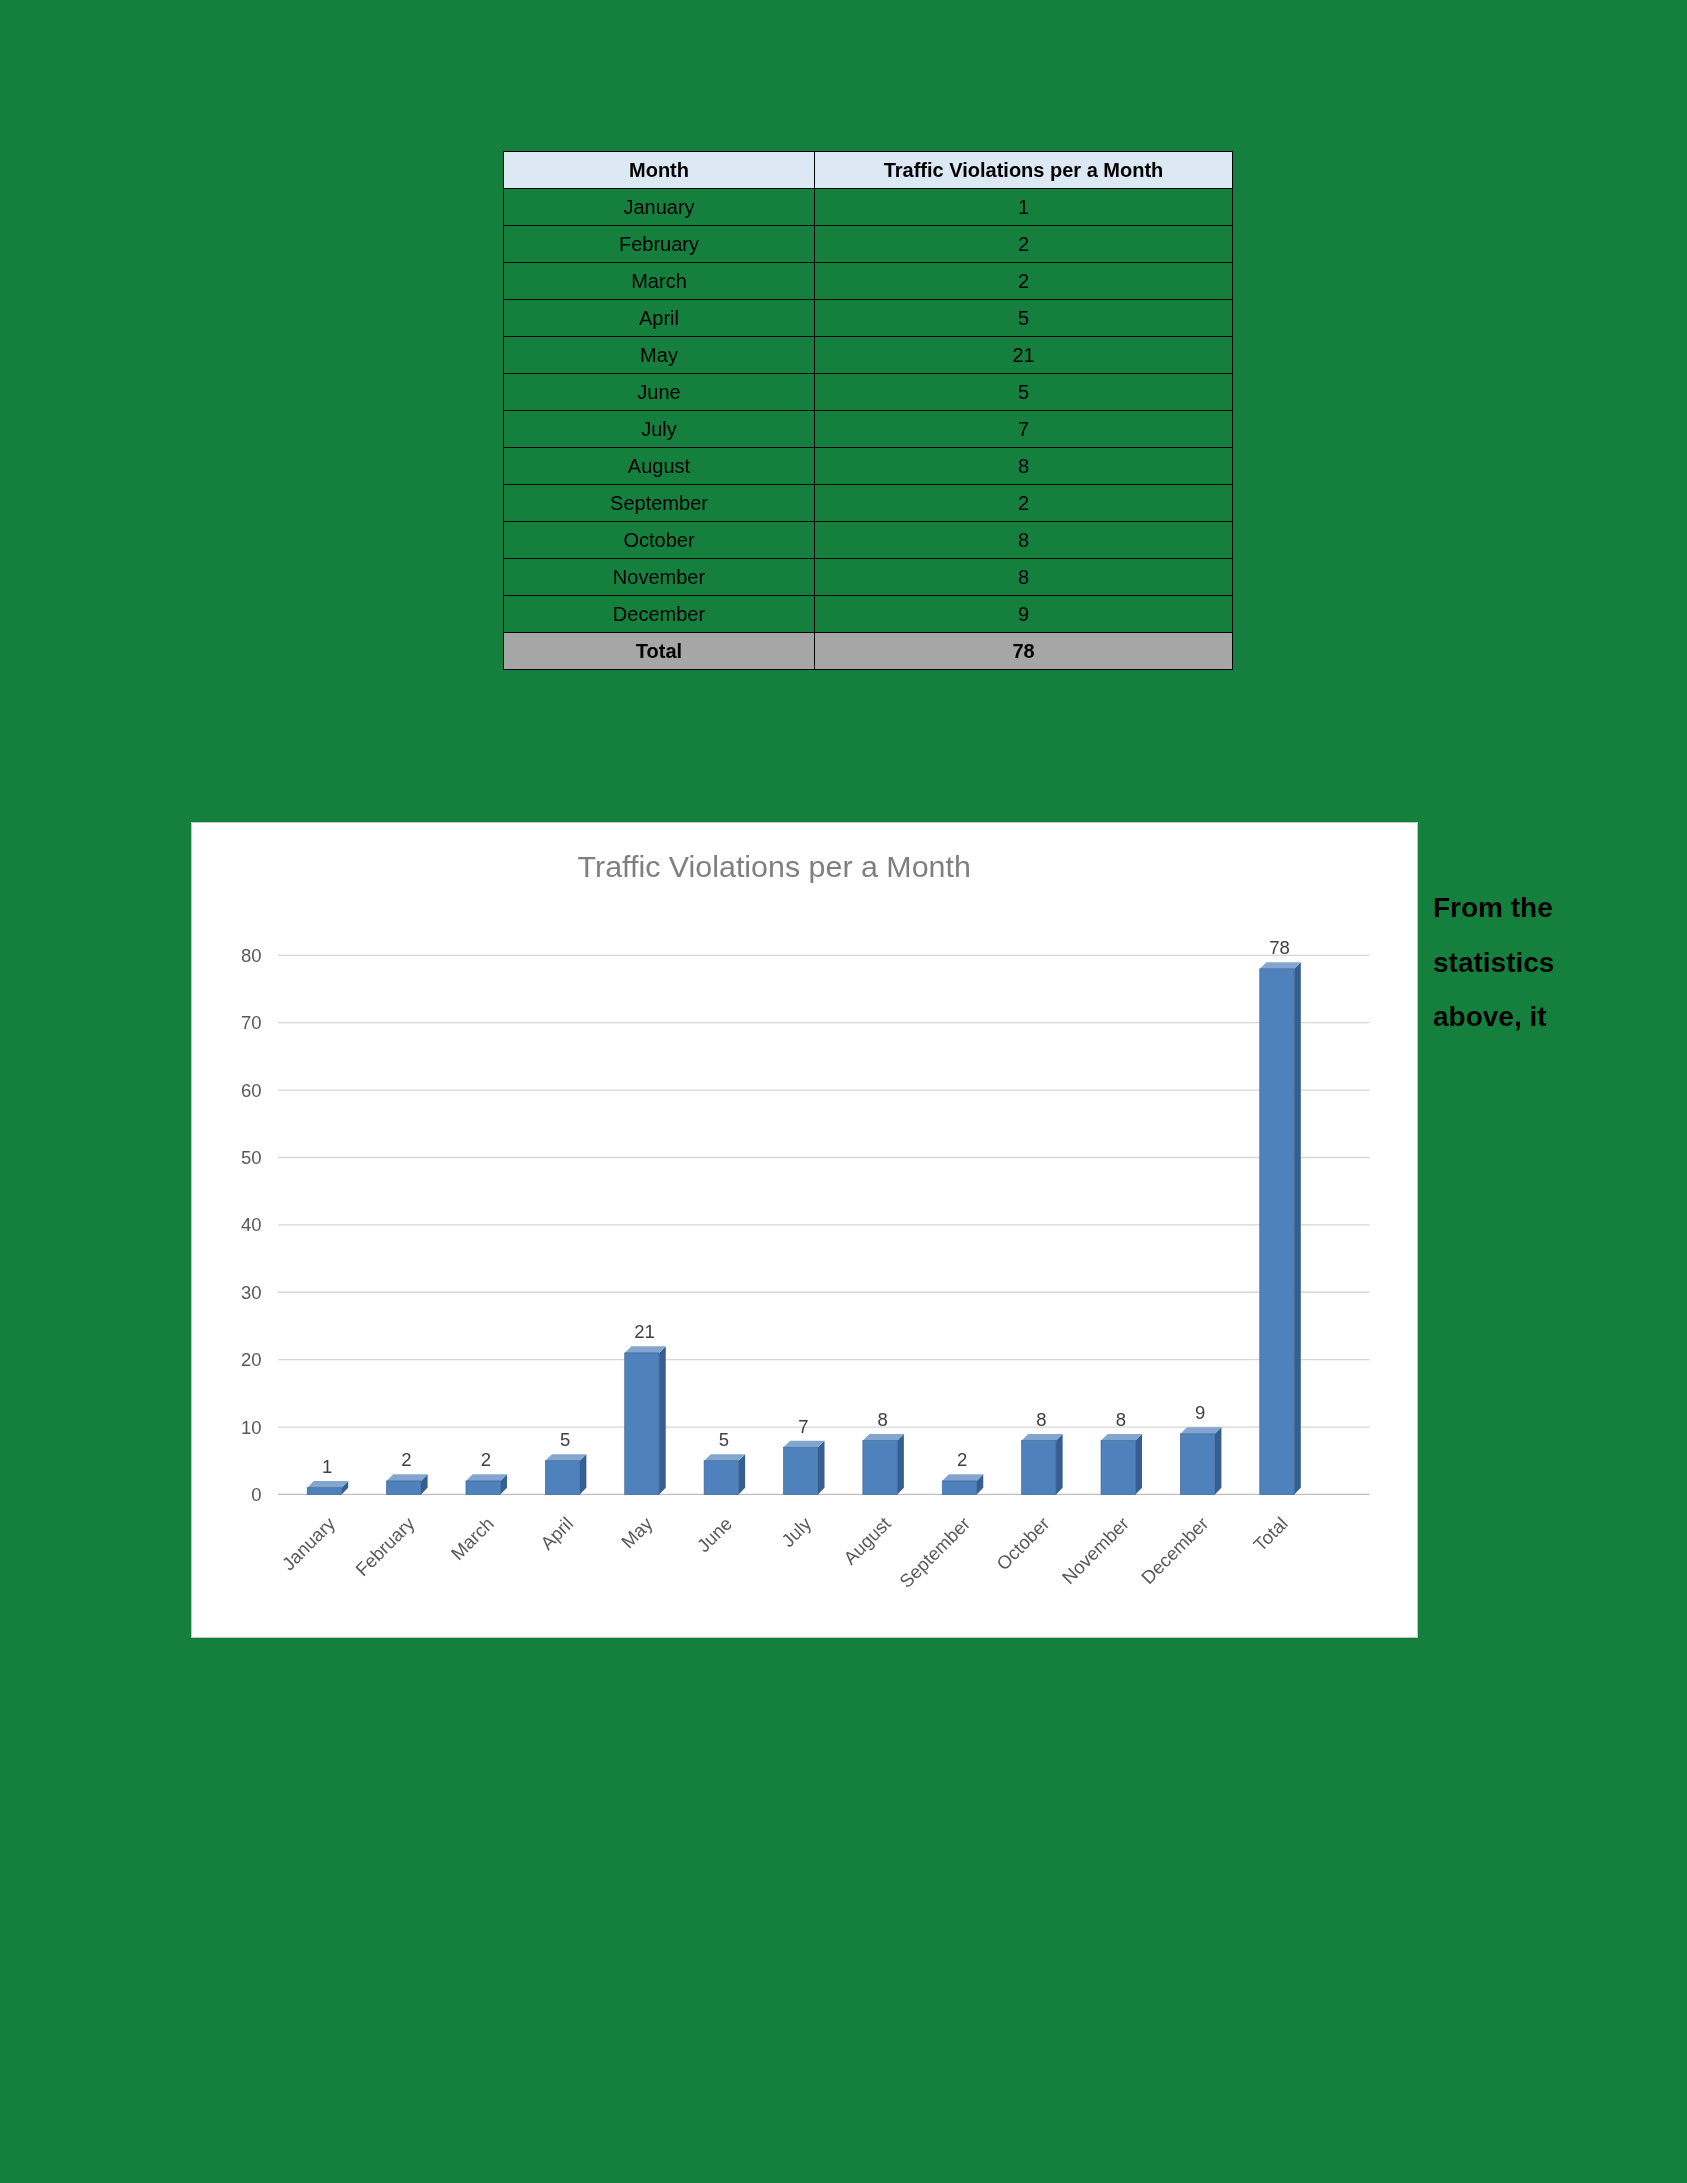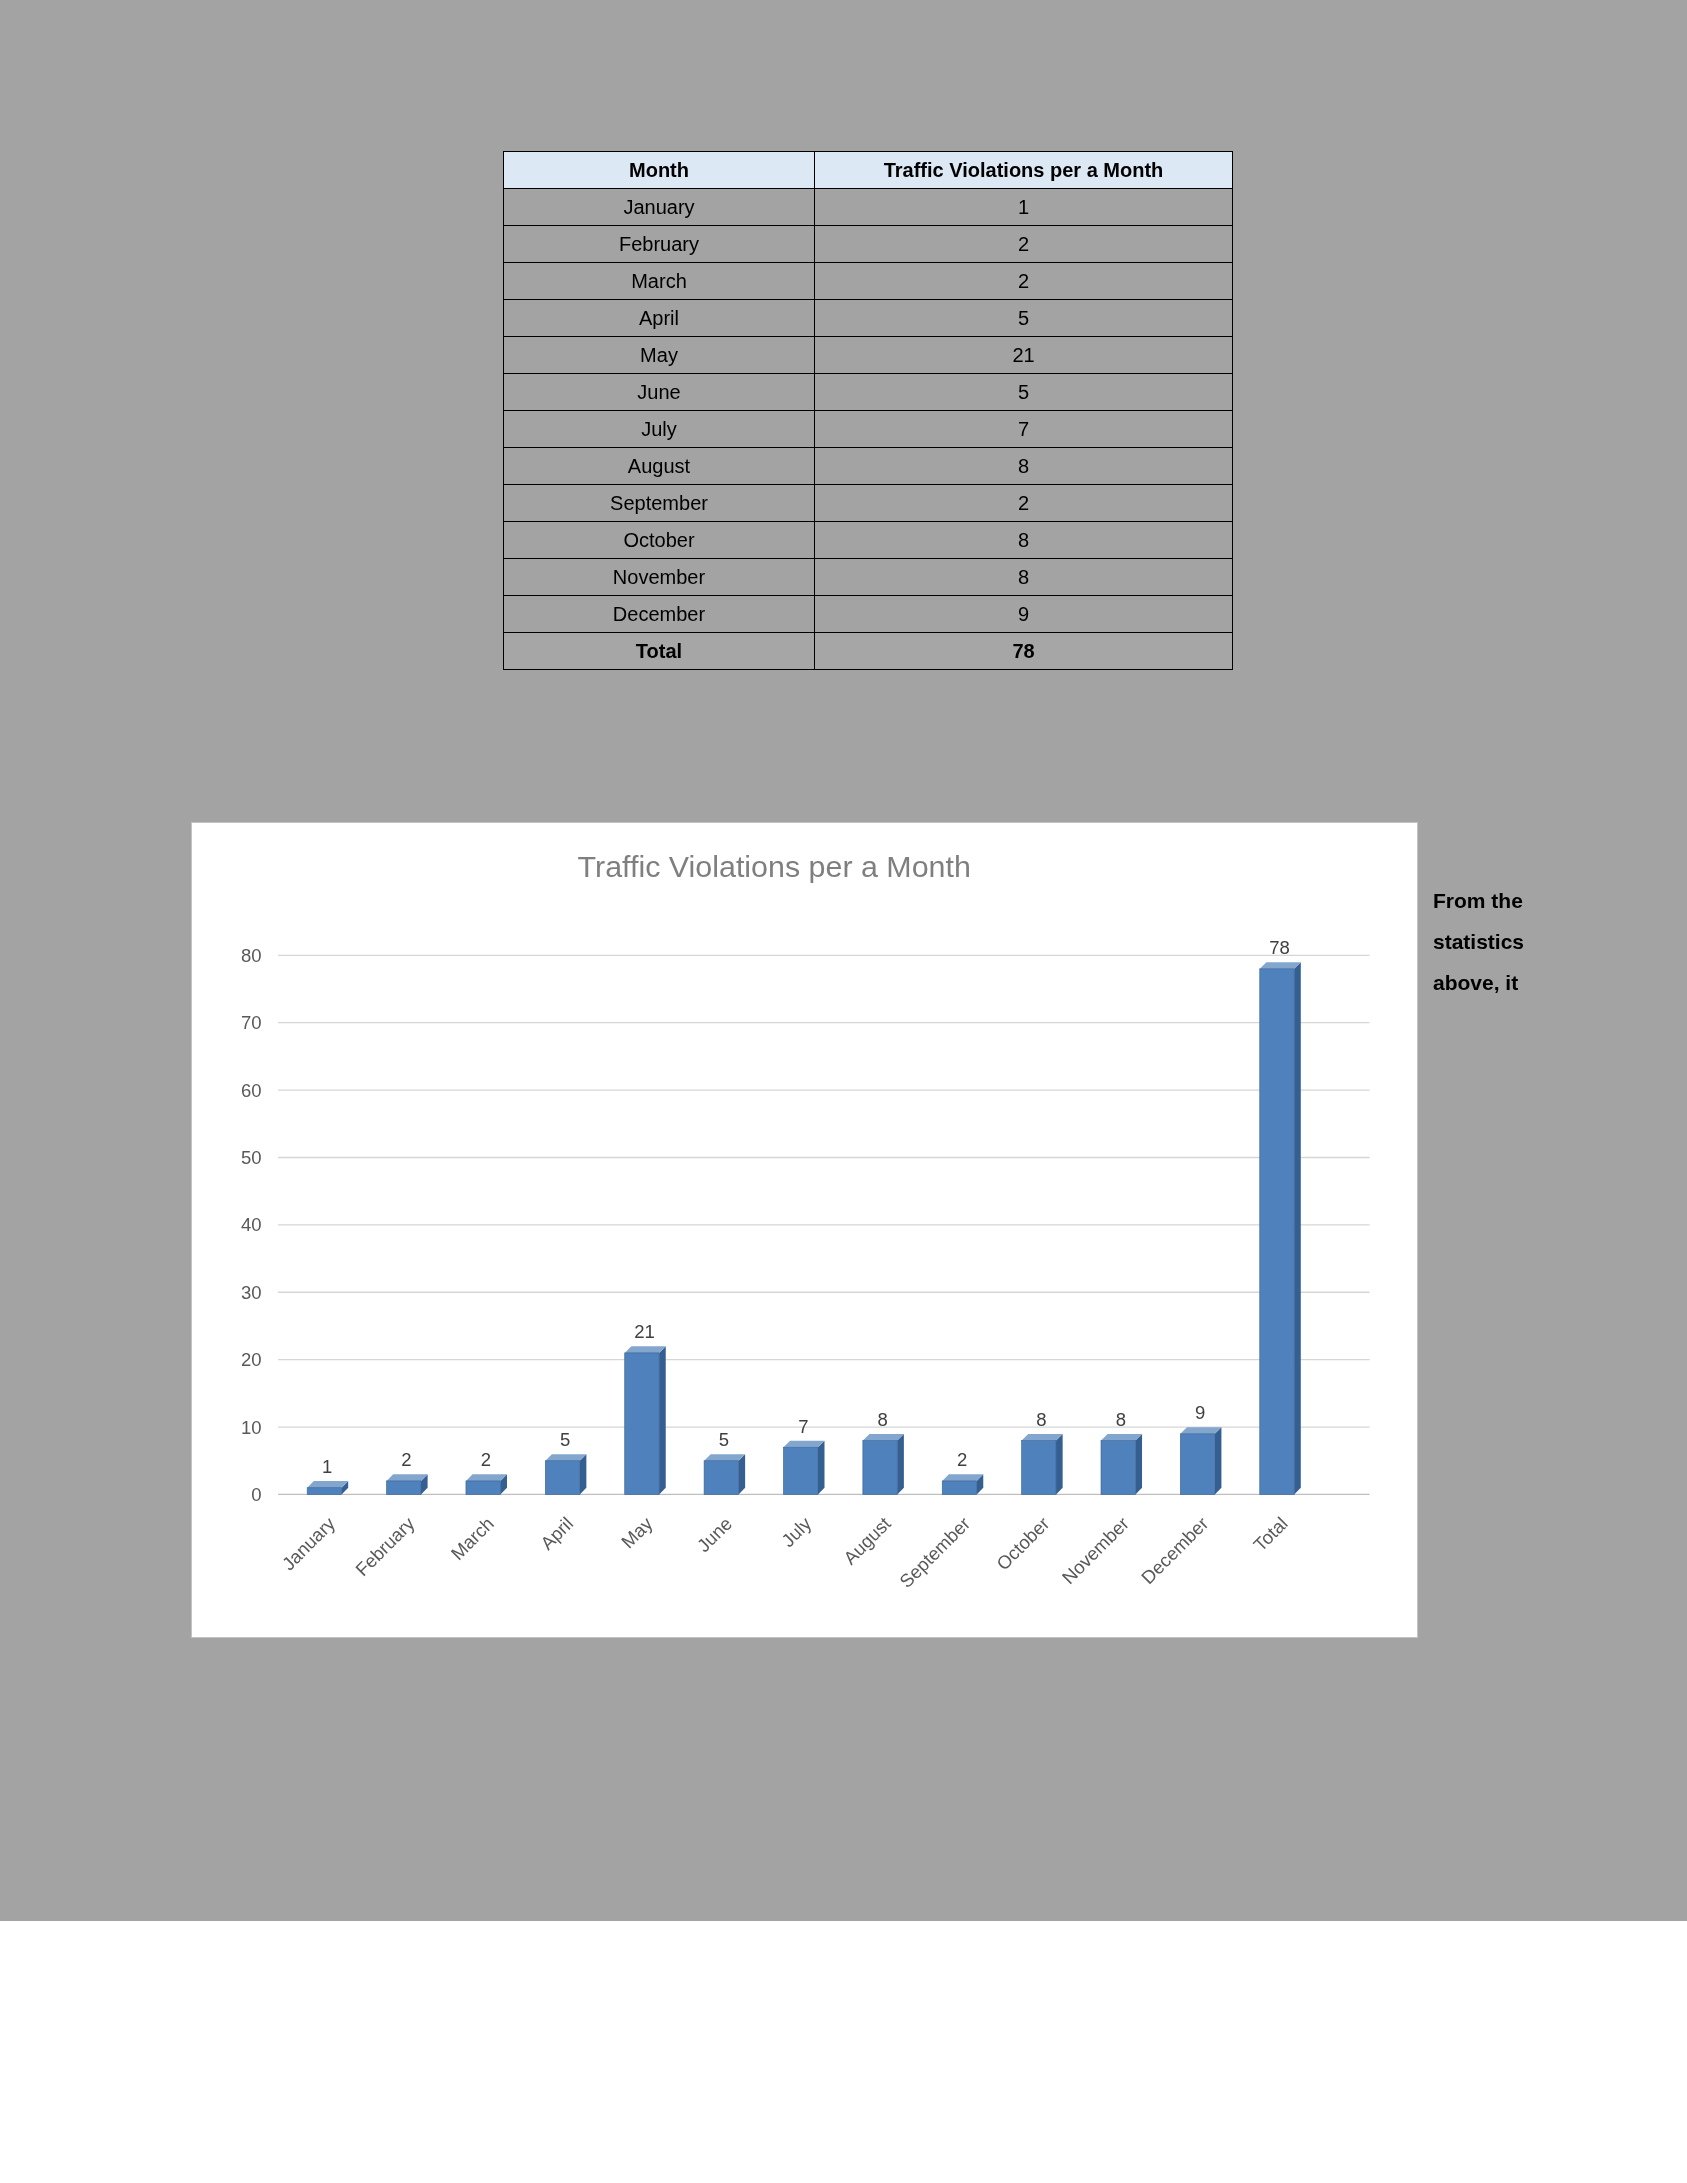--- a/index.html
+++ b/index.html
@@ -4,22 +4,22 @@
 <style>
   html, body { margin: 0; padding: 0; }
   body {
     width: 1687px; height: 2183px;
     background: #ffffff;
     font-family: "Liberation Sans", sans-serif;
     color: #000;
   }
   .page {
     position: relative;
-    width: 1687px; height: 1921px;
-    background: #a3a3a3;
+    width: 1687px; height: 2183px;
+    background: #15803d;
     overflow: hidden;
   }
 
   
   table.data-table {
     position: absolute;
     left: 503px; top: 151px;
     width: 729px;
     border-collapse: collapse;
     table-layout: fixed;
@@ -47,21 +47,21 @@
     box-sizing: border-box;
   }
   #chart-svg { display: block; }
   #chart-svg text { font-family: "Liberation Sans", sans-serif; }
 
   
   .side-text {
     position: absolute;
     left: 1433px; top: 881px;
     width: 142px;
-    font-size: 21px;
+    font-size: 28px;
     font-weight: bold;
     line-height: 1.95;
   }
   .bottom-text {
     position: absolute;
     left: 157px; top: 1653px;
     width: 1244px;
     font-size: 22.5px;
     font-weight: bold;
     line-height: 2.05;

